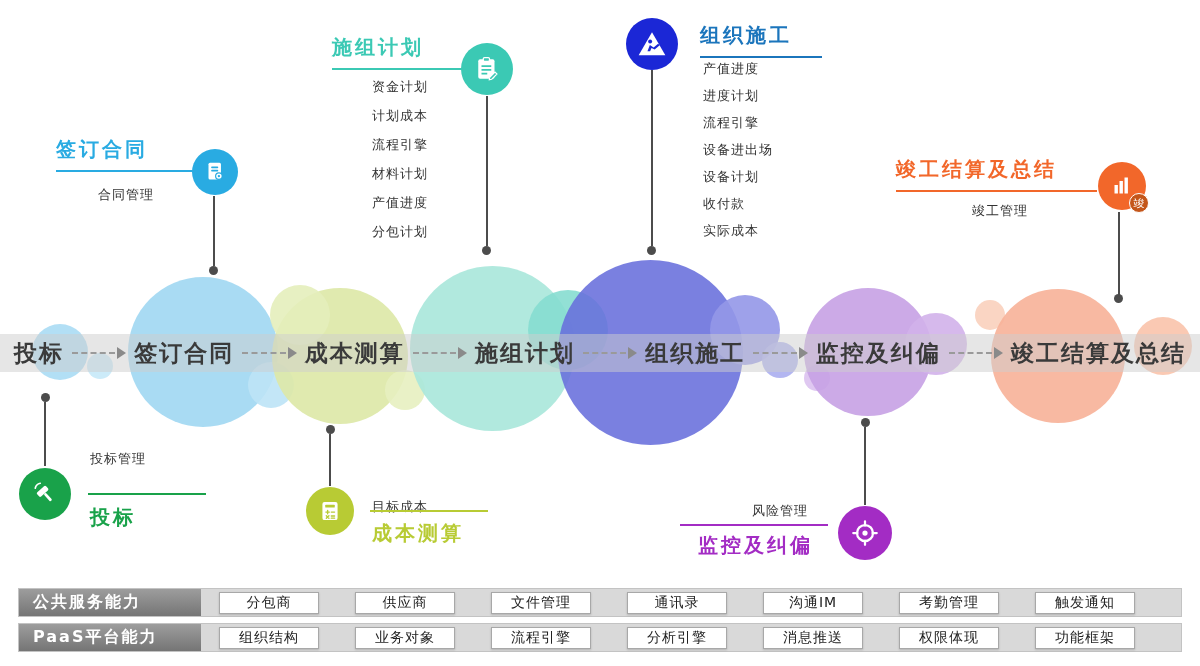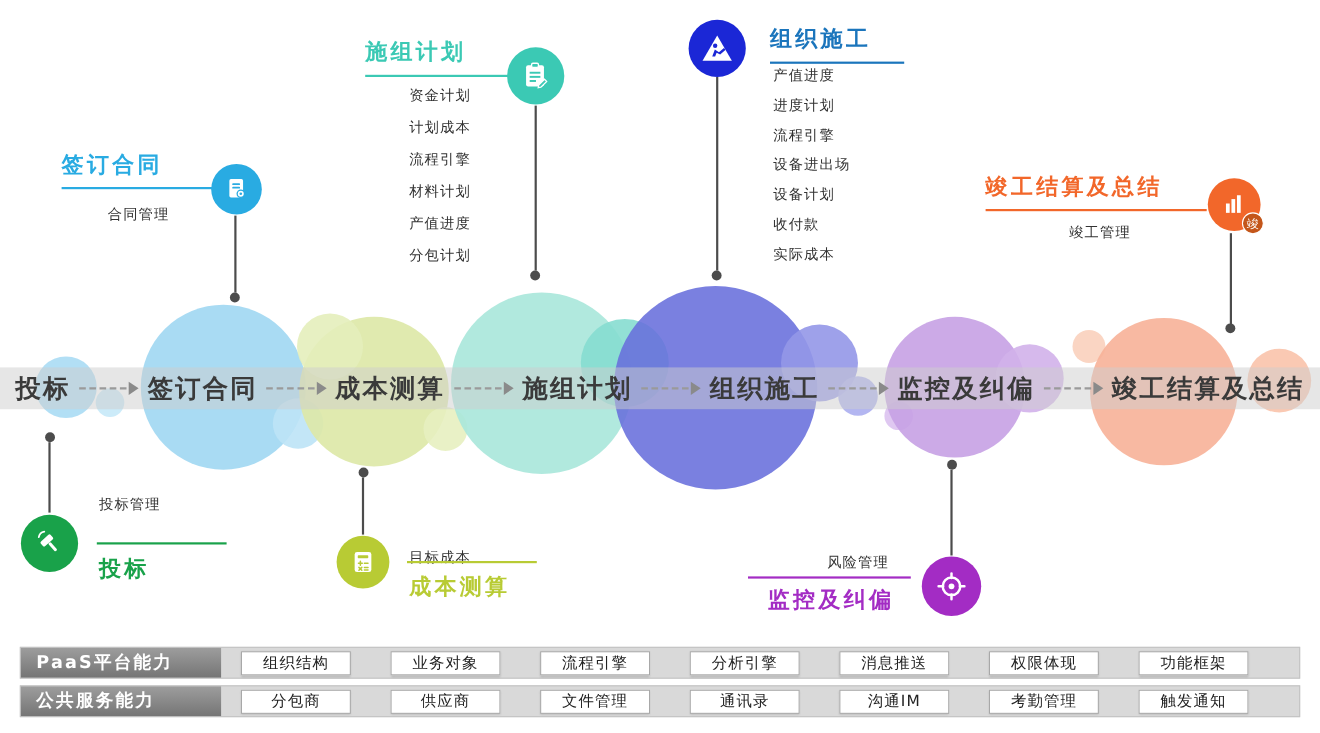--- a/index.html
+++ b/index.html
@@ -217,38 +217,38 @@
       <circle cx="12" cy="12" r="2.1" fill="#fff"></circle>
       <path d="M12 2.6 V6 M12 18 v3.4 M2.6 12 H6 M18 12 h3.4" stroke="#fff" stroke-width="1.8" stroke-linecap="round"></path>
     </svg>
   </div>
   <div class="co-item abs" style="left:752px;top:502px">风险管理</div>
   <div class="uline" style="left:680px;top:524px;width:148px;background:#a32cc4"></div>
   <div class="co-title-plain" style="left:698px;top:532px;color:#a32cc4">监控及纠偏</div>
 
   <div class="platform">
     <div class="prow">
+      <div class="plabel">公共服务能力</div>
+      <div class="pitems">
+        <div class="pitem">分包商</div>
+        <div class="pitem">供应商</div>
+        <div class="pitem">文件管理</div>
+        <div class="pitem">通讯录</div>
+        <div class="pitem">沟通IM</div>
+        <div class="pitem">考勤管理</div>
+        <div class="pitem">触发通知</div>
+      </div>
+    </div>
+    <div class="prow">
       <div class="plabel">PaaS平台能力</div>
       <div class="pitems">
         <div class="pitem">组织结构</div>
         <div class="pitem">业务对象</div>
         <div class="pitem">流程引擎</div>
         <div class="pitem">分析引擎</div>
         <div class="pitem">消息推送</div>
         <div class="pitem">权限体现</div>
         <div class="pitem">功能框架</div>
       </div>
     </div>
-    <div class="prow">
-      <div class="plabel">公共服务能力</div>
-      <div class="pitems">
-        <div class="pitem">分包商</div>
-        <div class="pitem">供应商</div>
-        <div class="pitem">文件管理</div>
-        <div class="pitem">通讯录</div>
-        <div class="pitem">沟通IM</div>
-        <div class="pitem">考勤管理</div>
-        <div class="pitem">触发通知</div>
-      </div>
-    </div>
   </div>
 
 </div>
 
 </body></html>

